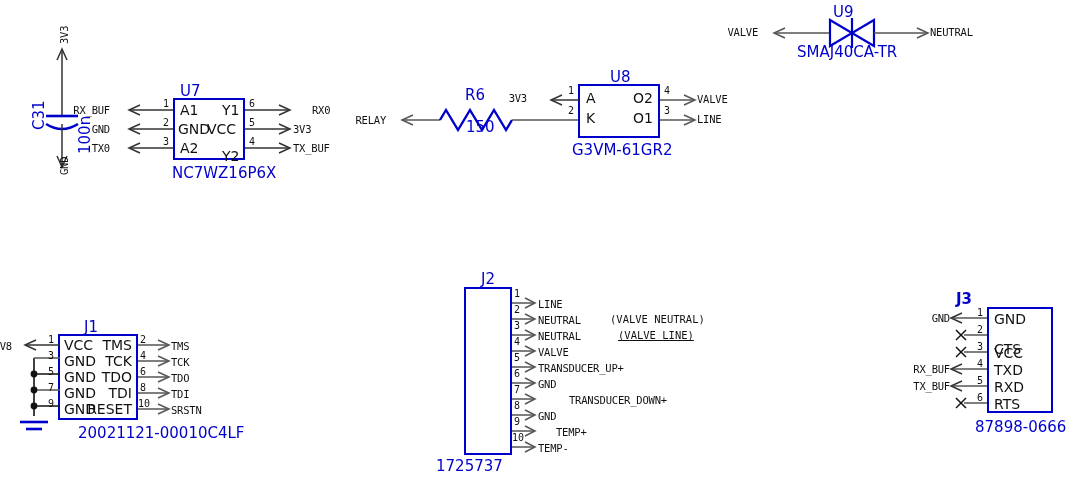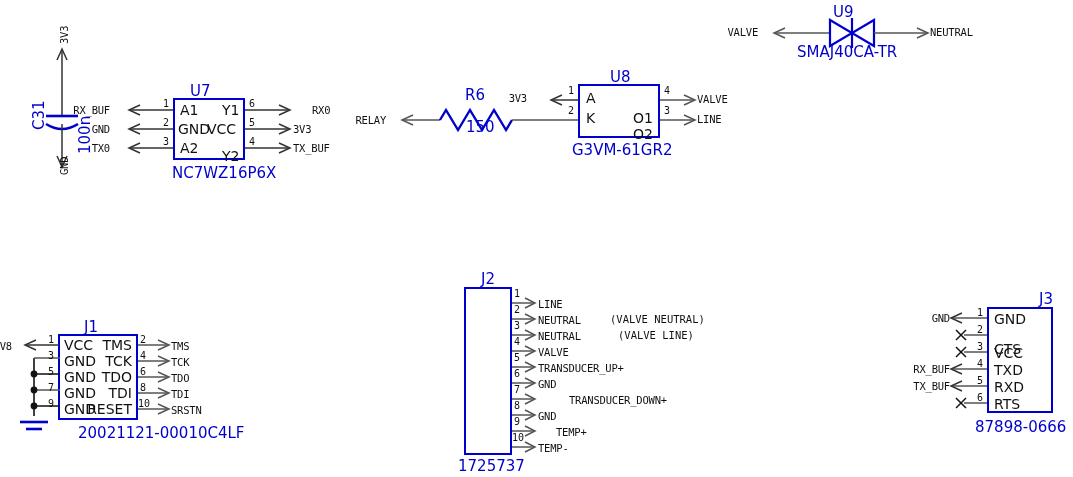--- a/index.html
+++ b/index.html
@@ -60,21 +60,21 @@
       <line x1="22" y1="104" x2="22" y2="146" stroke="#333" stroke-width="1.5"></line>
       <polyline points="17,136 22,147 27,136" fill="none" stroke="#333" stroke-width="1.5"></polyline>
     </svg>
     <div class="netlabel vert" style="left:58px;top:44px;">3V3</div>
     <div class="netlabel vert" style="left:58px;top:175px;">GND</div>
     <div class="refdes vert" style="left:30px;top:130px;">C31</div>
     <div class="value vert" style="left:76px;top:154px;">100n</div>
   </div>
 
   <div>
-    <div class="refdes" style="left:190px;top:82px;">U7</div>
+    <div class="refdes" style="left:180px;top:82px;">U7</div>
     <div class="box" style="left:173px;top:98px;width:72px;height:62px;"></div>
 
     <svg class="abs" style="left:110px;top:98px;" width="64" height="62">
       <line x1="20" y1="12" x2="63" y2="12" stroke="#333" stroke-width="1.5"></line>
       <polyline points="30,7 19,12 30,17" fill="none" stroke="#333" stroke-width="1.5"></polyline>
       <line x1="20" y1="31" x2="63" y2="31" stroke="#333" stroke-width="1.5"></line>
       <polyline points="30,26 19,31 30,36" fill="none" stroke="#333" stroke-width="1.5"></polyline>
       <line x1="20" y1="50" x2="63" y2="50" stroke="#333" stroke-width="1.5"></line>
       <polyline points="30,45 19,50 30,55" fill="none" stroke="#333" stroke-width="1.5"></polyline>
     </svg>
@@ -139,21 +139,21 @@
     <div class="pinname" style="left:586px;top:110px;">K</div>
 
     <svg class="abs" style="left:660px;top:84px;" width="54" height="54">
       <line x1="0" y1="16" x2="34" y2="16" stroke="#555" stroke-width="1.5"></line>
       <polyline points="24,11 35,16 24,21" fill="none" stroke="#555" stroke-width="1.5"></polyline>
       <line x1="0" y1="36" x2="34" y2="36" stroke="#555" stroke-width="1.5"></line>
       <polyline points="24,31 35,36 24,41" fill="none" stroke="#555" stroke-width="1.5"></polyline>
     </svg>
     <div class="pinnum" style="left:664px;top:85px;">4</div>
     <div class="pinnum" style="left:664px;top:105px;">3</div>
-    <div class="pinname" style="left:633px;top:90px;margin-top:36px;">O2</div>
+    <div class="pinname" style="left:633px;top:90px;">O2</div>
     <div class="pinname" style="left:633px;top:110px;">O1</div>
     <div class="netlabel" style="left:697px;top:93px;">VALVE</div>
     <div class="netlabel" style="left:697px;top:113px;">LINE</div>
 
     <div class="partno" style="left:572px;top:141px;">G3VM-61GR2</div>
   </div>
 
   <div>
     <div class="refdes" style="left:833px;top:3px;">U9</div>
     <svg class="abs" style="left:760px;top:16px;" width="180" height="34">
@@ -289,27 +289,27 @@
     <div class="netlabel" style="left:538px;top:330px;">NEUTRAL</div>
     <div class="netlabel" style="left:538px;top:346px;">VALVE</div>
     <div class="netlabel" style="left:538px;top:362px;">TRANSDUCER_UP+</div>
     <div class="netlabel" style="left:538px;top:378px;">GND</div>
     <div class="netlabel" style="left:569px;top:394px;">TRANSDUCER_DOWN+</div>
     <div class="netlabel" style="left:538px;top:410px;">GND</div>
     <div class="netlabel" style="left:556px;top:426px;">TEMP+</div>
     <div class="netlabel" style="left:538px;top:442px;">TEMP-</div>
 
     <div class="note" style="left:610px;top:313px;">(VALVE NEUTRAL)</div>
-    <div class="note" style="left:618px;top:329px;">(VALVE LINE)</div>
-
-    <div class="partno" style="left:458px;top:457px;">1725737</div>
-  </div>
-
-  <div>
-    <div class="refdes" style="left:1039px;top:290px;">J3</div>
+    <div class="note" style="left:618px;top:329px;text-decoration:underline;">(VALVE LINE)</div>
+
+    <div class="partno" style="left:436px;top:457px;">1725737</div>
+  </div>
+
+  <div>
+    <div class="refdes" style="left:956px;top:290px;font-weight:bold;">J3</div>
     <div class="box" style="left:987px;top:307px;width:66px;height:106px;"></div>
 
     <svg class="abs" style="left:940px;top:307px;" width="48" height="106">
       <g stroke="#555" stroke-width="1.5" fill="none">
 
         <line x1="12" y1="11" x2="47" y2="11"></line>
         <polyline points="22,6 11,11 22,16" stroke="#333"></polyline>
 
         <line x1="24" y1="28" x2="47" y2="28"></line>
         <line x1="16" y1="23" x2="26" y2="33" stroke="#111"></line>

